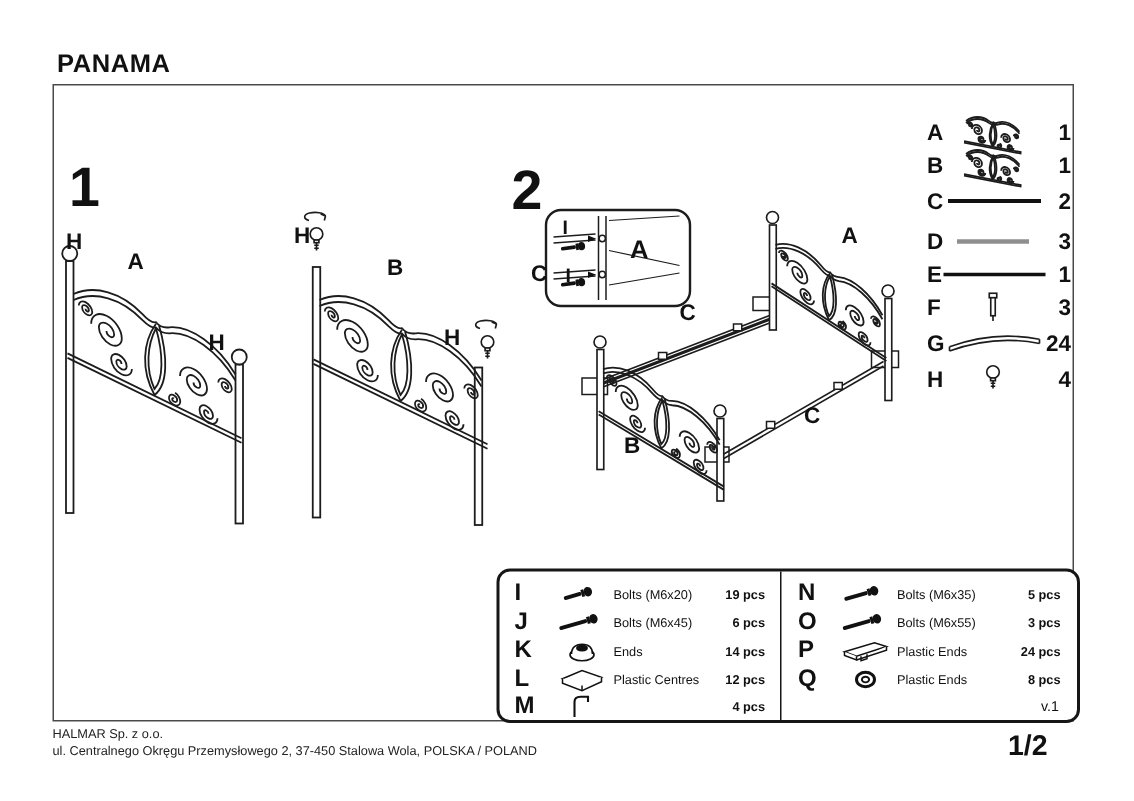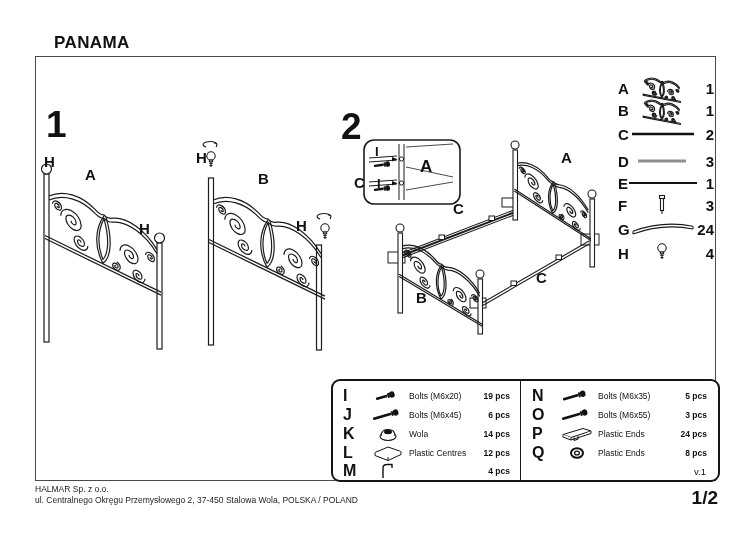--- a/index.html
+++ b/index.html
@@ -1,40 +1,40 @@
 <!DOCTYPE html>
 <html><head>
 <meta charset="utf-8">
 <style>
   html,body{margin:0;padding:0;background:#fff;}
   body{width:756px;height:534px;font-family:"Liberation Sans",sans-serif;color:#111;}
   .page{position:relative;width:756px;height:534px;background:#fff;overflow:hidden;}
   .main-border{position:absolute;left:35px;top:56px;width:679px;height:423px;border:1px solid #4a4a4a;}
-  .title{position:absolute;left:38px;top:33px;font-size:17px;font-weight:bold;letter-spacing:.4px;margin-left:16px;}
+  .title{position:absolute;left:38px;top:33px;font-size:17px;font-weight:bold;letter-spacing:.4px;}
   .step-num{position:absolute;font-size:37px;font-weight:bold;line-height:1;}
   .lbl{position:absolute;font-weight:bold;font-size:15px;line-height:1;}
   .lbl.small{font-size:13px;}
   .lbl.big{font-size:17px;}
   svg{position:absolute;overflow:visible;}
   .pl-row{position:absolute;left:0;width:96px;height:20px;display:flex;align-items:center;}
   .pl-letter{width:18px;font-size:15px;font-weight:bold;}
   .pl-icon{flex:1;display:flex;justify-content:center;align-items:center;position:relative;}
   .pl-qty{width:26px;text-align:right;font-size:15px;font-weight:bold;}
   .hw-table{position:absolute;left:331px;top:379px;width:385px;height:99px;border:2px solid #161616;border-radius:9px;background:#fff;}
   .hw-divider{position:absolute;left:187px;top:0;height:100%;border-left:1.6px solid #161616;}
   .hw-row{position:absolute;display:flex;align-items:center;height:18px;}
   .hw-row.leftcol{left:4px;width:180px;}
   .hw-row.rightcol{left:193px;width:188px;}
   .hw-letter{width:24px;padding-left:6px;font-size:16px;font-weight:bold;}
   .hw-icon{width:42px;display:flex;justify-content:center;align-items:center;position:relative;}
   .hw-label{flex:1;font-size:8.5px;font-weight:normal;}
   .hw-qty{width:40px;text-align:right;padding-right:7px;font-size:8.5px;font-weight:bold;}
   .version{position:absolute;left:694px;top:466px;font-size:9.5px;}
   .footer{position:absolute;left:35px;top:484px;width:679px;text-align:left;font-size:8.5px;line-height:10.5px;color:#222;}
-  .page-num{position:absolute;left:672px;top:487px;width:46px;text-align:right;font-size:19px;font-weight:bold;}
+  .page-num{position:absolute;left:672px;top:487px;width:46px;text-align:left;font-size:19px;font-weight:bold;}
 </style>
 </head>
 <body>
 
 <div class="page">
 
   <svg width="0" height="0">
     <defs>
       <path id="spiral" fill="none" stroke="#1c1c1c" stroke-width="1.2" vector-effect="non-scaling-stroke" d="M-6,0 a6,6 0 1 1 12,0 a4.5,4.5 0 1 1 -9,0 a3,3 0 1 1 6,0 a1.5,1.5 0 1 1 -3,0"></path>
       <g id="panel" fill="none" stroke="#1c1c1c" stroke-width="1.2">
@@ -298,21 +298,21 @@
       <span class="hw-letter">K</span>
       <span class="hw-icon">
         <svg style="position:static" width="22" height="15" viewBox="0 0 22 15">
           <g stroke="#111" stroke-width="1.1" fill="#fff">
             <ellipse cx="11" cy="9.5" rx="8" ry="4"></ellipse>
             <path d="M4,9 C4,4 7.5,2.5 11,2.5 C14.5,2.5 18,4 18,9"></path>
             <ellipse cx="11" cy="5" rx="3.4" ry="1.7" fill="#111"></ellipse>
           </g>
         </svg>
       </span>
-      <span class="hw-label">Wola</span>
+      <span class="hw-label">Ends</span>
       <span class="hw-qty">14 pcs</span>
     </div>
     <div class="hw-row leftcol" style="top:63px">
       <span class="hw-letter">L</span>
       <span class="hw-icon">
         <svg style="position:static" width="32" height="18" viewBox="0 0 32 18">
           <g stroke="#111" stroke-width="1" fill="#fff">
             <path d="M3,8.5 L16,3 L29,7.5 L16,13 Z"></path>
             <path d="M3,8.5 L3,11.5 L16,16.5 L29,10.5 L29,7.5"></path>
             <path d="M16,13 L16,16.5" fill="none"></path>

